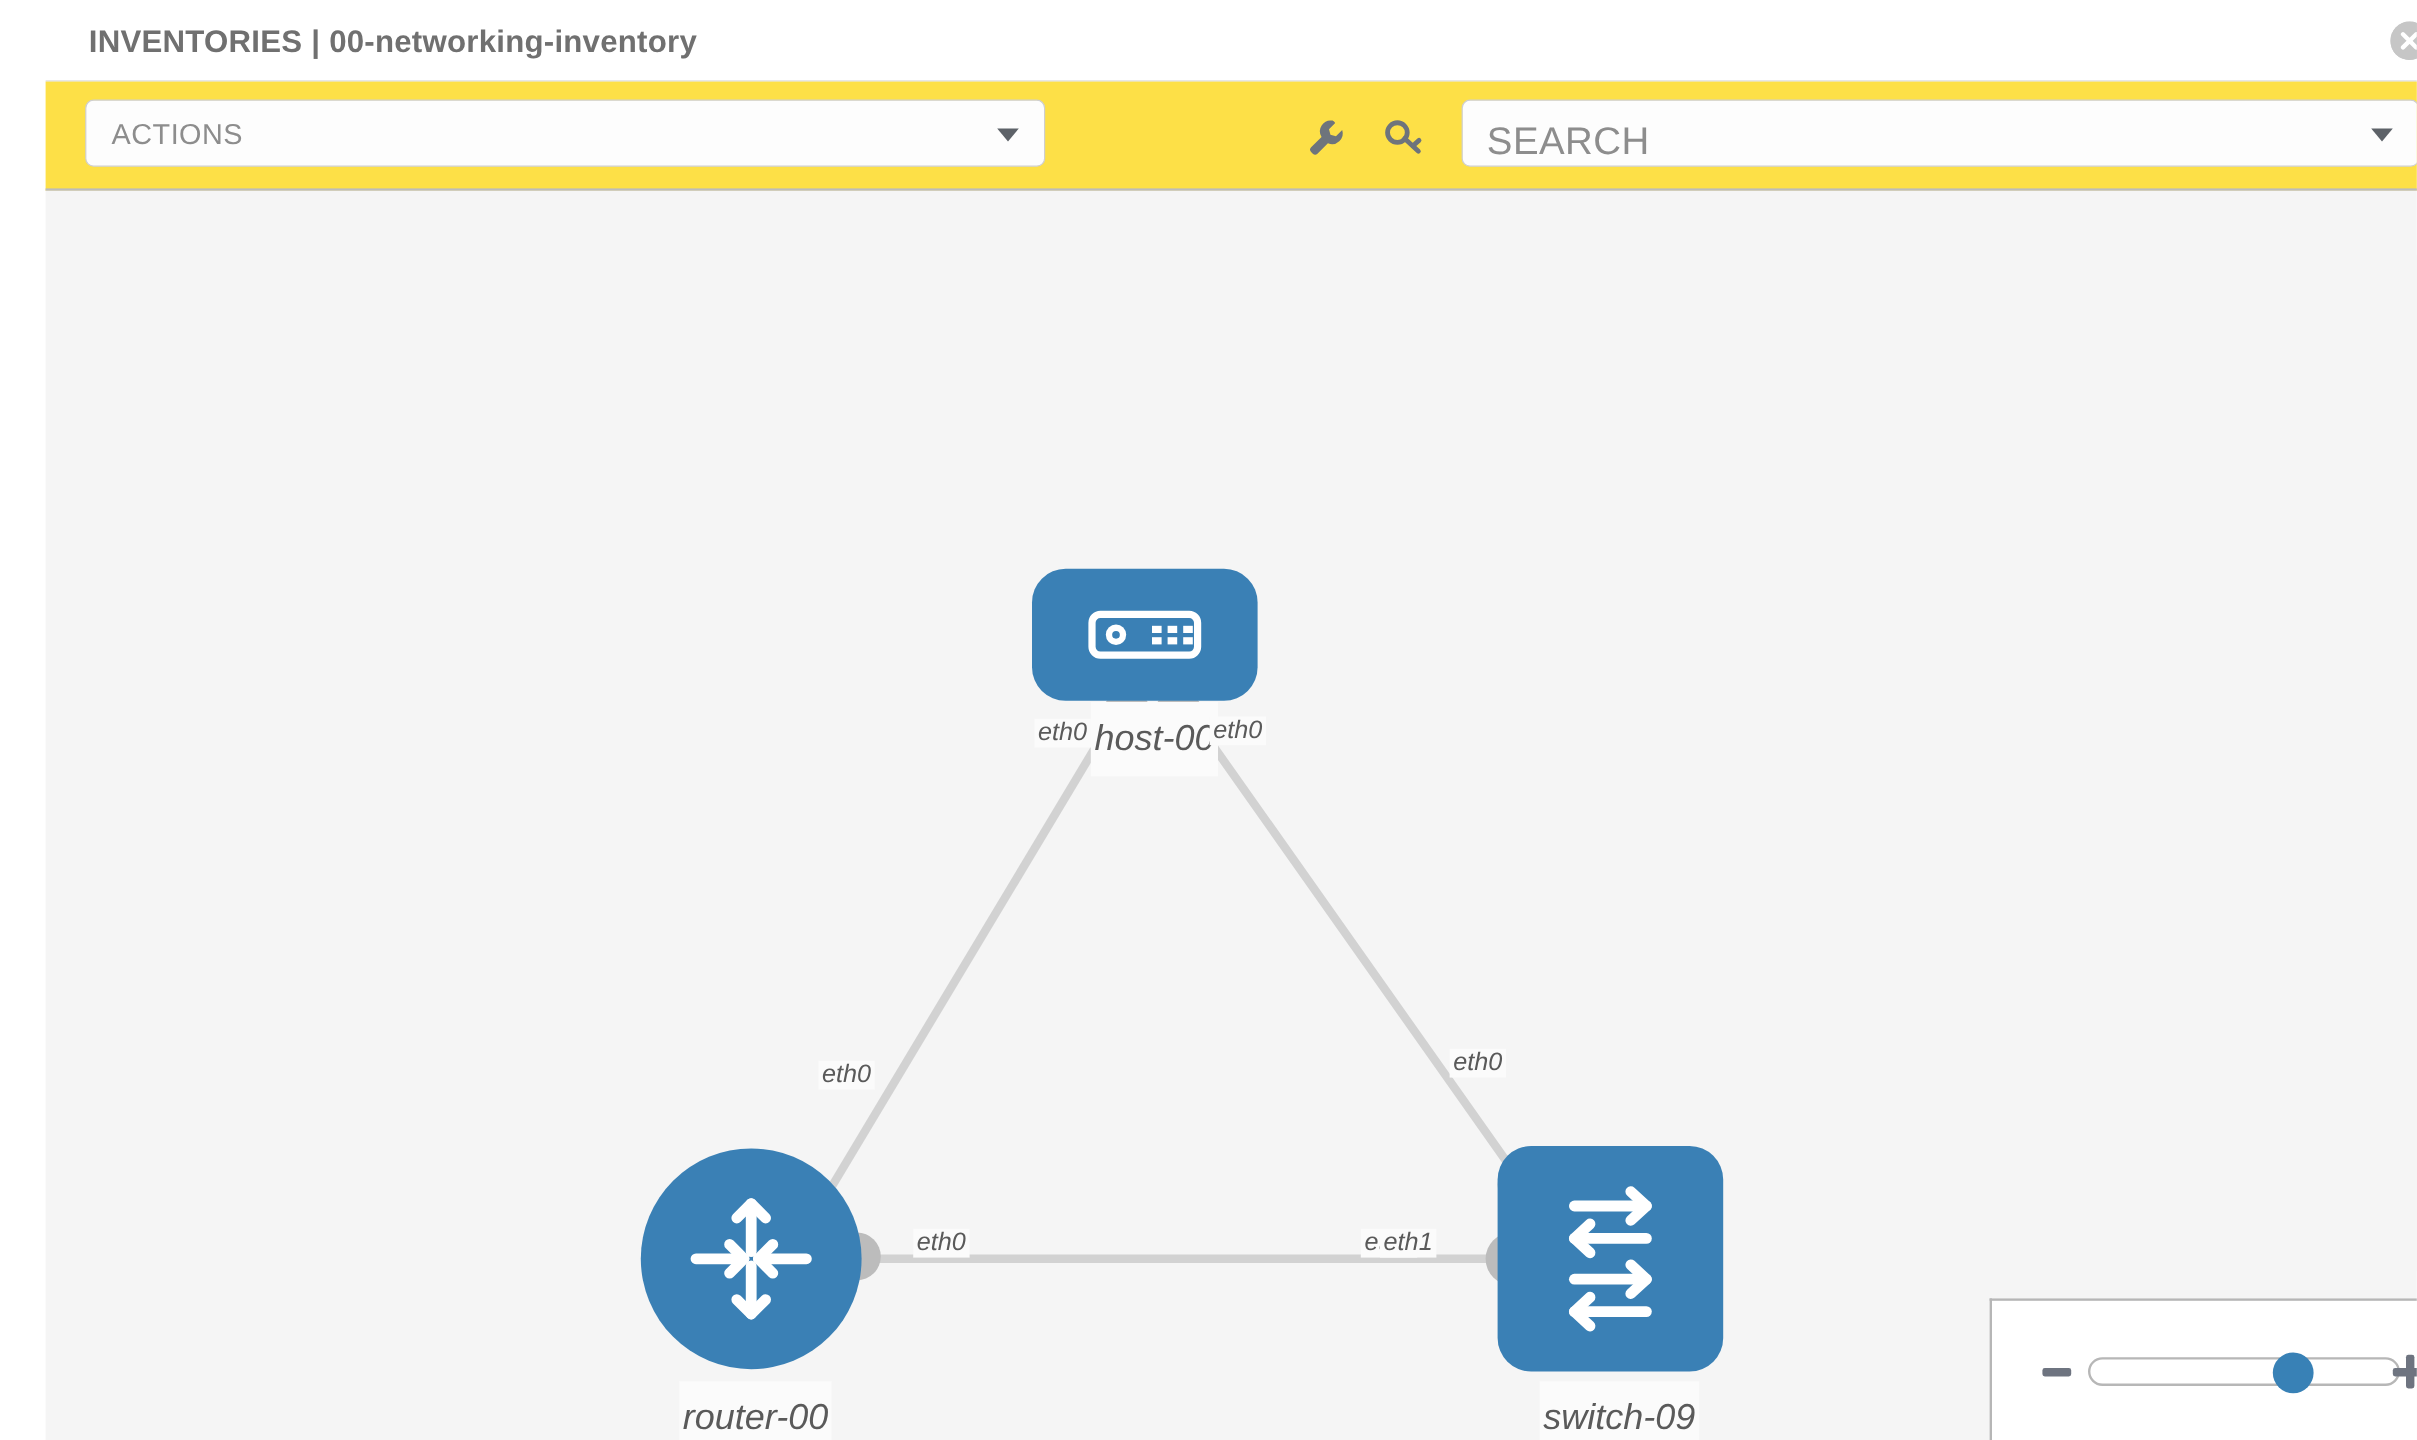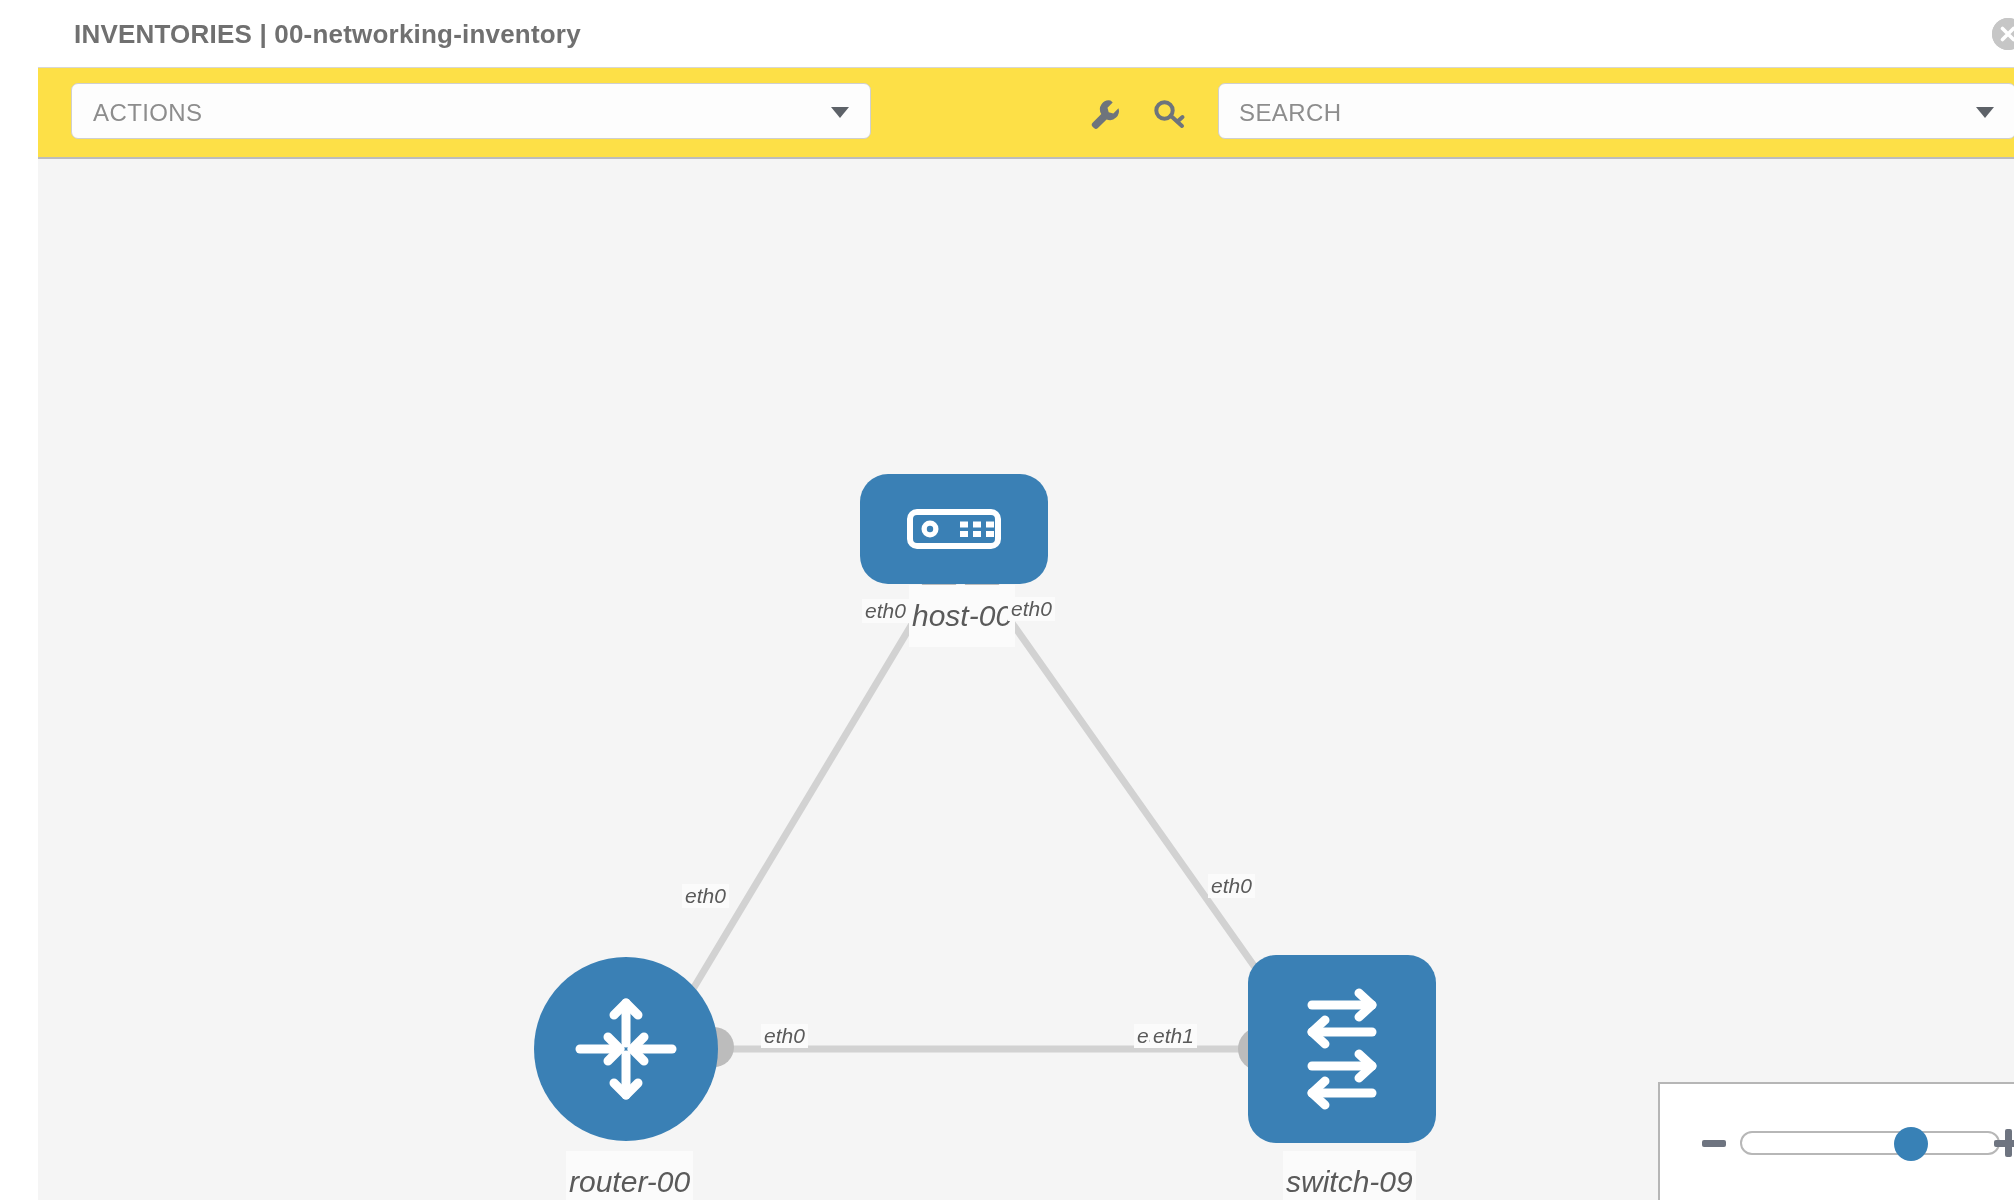--- a/index.html
+++ b/index.html
@@ -111,21 +111,21 @@
     background: #fdfdfd;
     border: 1px solid #cfcfcf;
     border-radius: 7px;
     box-sizing: border-box;
     cursor: text;
   }
   .search-select .label {
     position: absolute;
     left: 20px;
     top: 15px;
-    font-size: 24px;
+    font-size: 32px;
     color: #8d8d8d;
     letter-spacing: 0.4px;
   }
 
   
   .canvas {
     position: absolute;
     left: 0; top: 159px;
     width: 2014px;
     height: 1041px;

